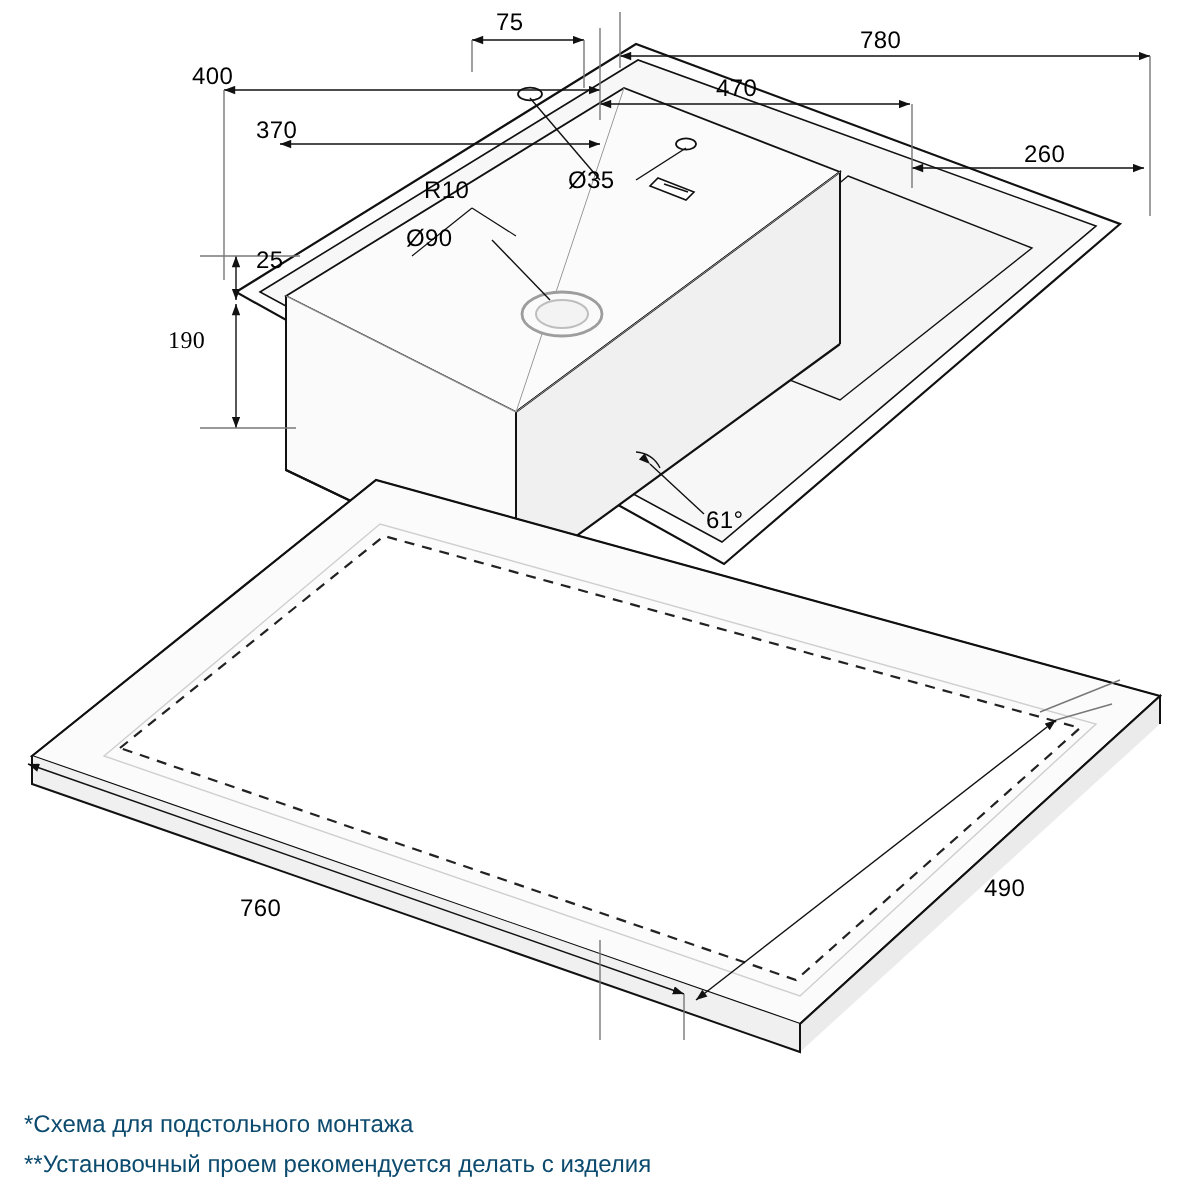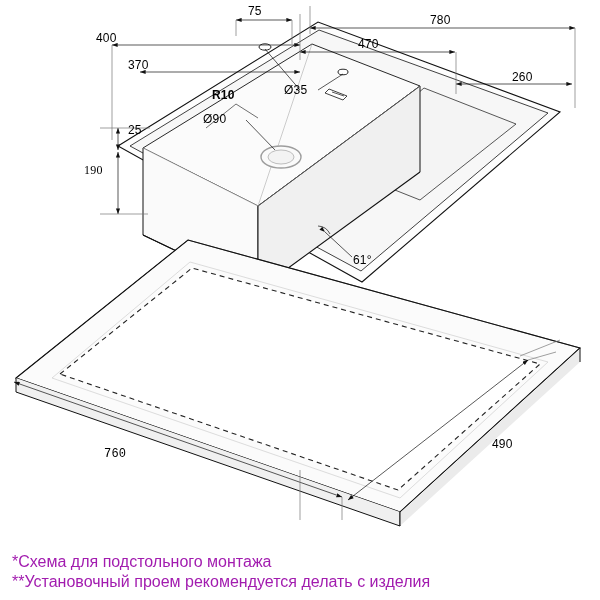--- a/index.html
+++ b/index.html
@@ -18,23 +18,23 @@
     font-family:"Liberation Sans", sans-serif;
     color:#000;
     white-space:nowrap;
     letter-spacing:0.2px;
   }
   .notes{
     position:absolute;
     left:12px;
     bottom:8px;
     width:580px;
-    font-size:16px;
+    font-size:12px;
     line-height:20px;
-    color:#a21caf;
+    color:#0c4a6e;
   }
   .notes div{white-space:nowrap;}
 </style>
 </head>
 <body>
 
 <div id="stage">
 
   <svg id="drawing" viewBox="0 0 600 600">
     <defs>
@@ -136,27 +136,27 @@
       <line x1="520" y1="356" x2="560" y2="340" stroke="#777"></line>
     </g>
   </svg>
 
   <div class="dimlabel" style="left:248px;top:4px;">75</div>
   <div class="dimlabel" style="left:96px;top:31px;">400</div>
   <div class="dimlabel" style="left:430px;top:13px;">780</div>
   <div class="dimlabel" style="left:358px;top:37px;">470</div>
   <div class="dimlabel" style="left:128px;top:58px;">370</div>
   <div class="dimlabel" style="left:512px;top:70px;text-align:right;">260</div>
-  <div class="dimlabel" style="left:212px;top:88px;font-weight:bold;">R10</div>
+  <div class="dimlabel" style="left:212px;top:88px;">R10</div>
   <div class="dimlabel" style="left:284px;top:83px;">Ø35</div>
   <div class="dimlabel" style="left:203px;top:112px;">Ø90</div>
   <div class="dimlabel" style="left:84px;top:123px;margin-left:44px;">25</div>
   <div class="dimlabel" style="left:84px;top:163px;font-family:Liberation Serif, serif;">190</div>
   <div class="dimlabel" style="left:353px;top:253px;">61°</div>
-  <div class="dimlabel" style="left:104px;top:447px;font-family:Liberation Mono, monospace;">760</div>
+  <div class="dimlabel" style="left:120px;top:447px;">760</div>
   <div class="dimlabel" style="left:492px;top:437px;text-align:center;">490</div>
 
   <div class="notes">
     <div>*Схема для подстольного монтажа</div>
     <div>**Установочный проем рекомендуется делать с изделия</div>
   </div>
 
 </div>
 
 </body></html>

